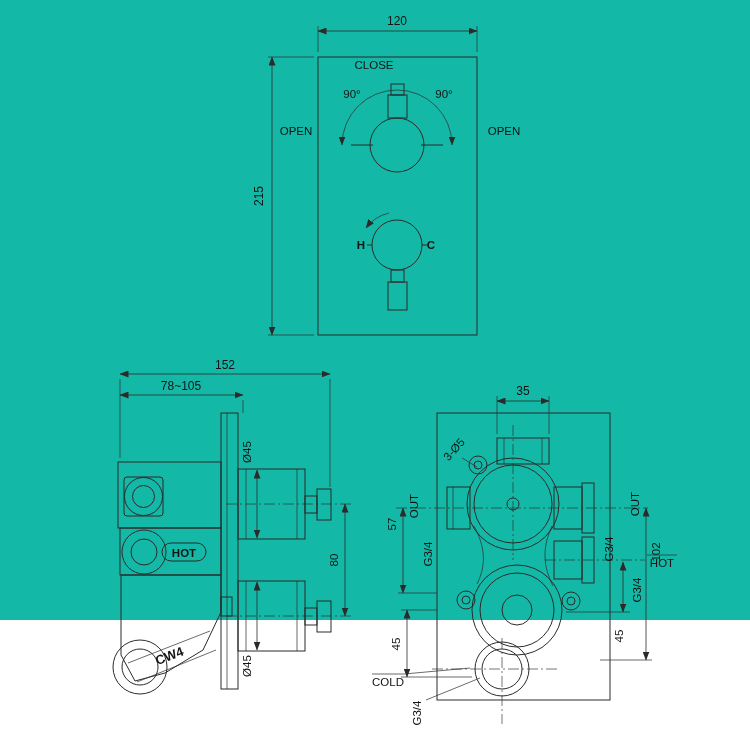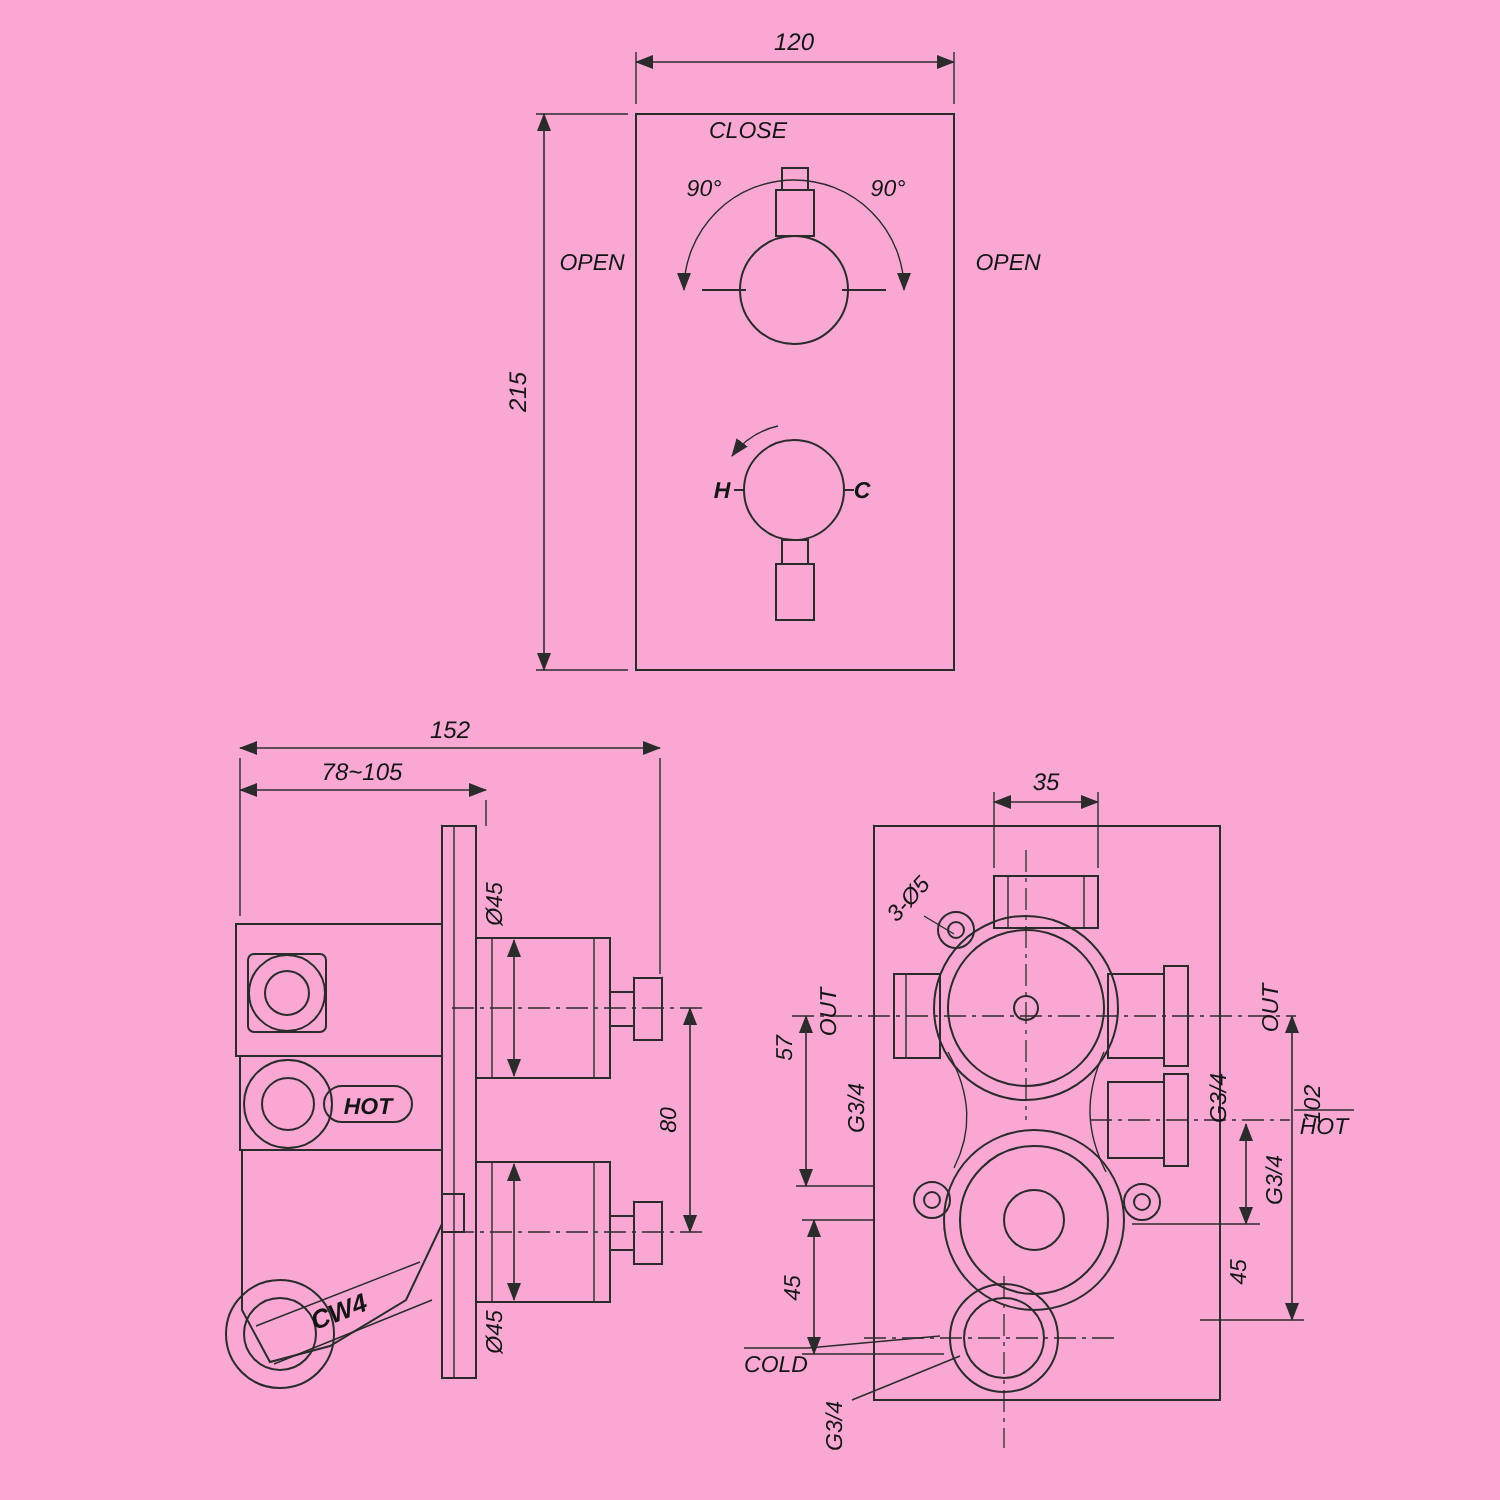--- a/index.html
+++ b/index.html
@@ -3,21 +3,21 @@
 <meta charset="utf-8">
 <style>
   html, body {
     margin: 0;
     padding: 0;
     background: #ffffff;
     width: 750px;
     height: 750px;
     font-family: "Liberation Sans", sans-serif;
   }
-  .stage { width: 750px; height: 750px; background: #f9a8d4; font-style: italic; }
+  .stage { width: 750px; height: 620px; background: #14b8a6; }
   svg { display: block; }
   
   .s  { fill: none; stroke: #2b2b2b; stroke-width: 1; stroke-linejoin: miter; stroke-linecap: butt; }
   .t  { fill: none; stroke: #2b2b2b; stroke-width: 0.7; }
   .d  { fill: none; stroke: #2b2b2b; stroke-width: 0.8; }
   .cl { fill: none; stroke: #2b2b2b; stroke-width: 0.65; stroke-dasharray: 11 3 2 3; }
   text { fill: #141414; font-family: "Liberation Sans", sans-serif; font-size: 11.5px; }
   text.lg { font-size: 12px; }
   text.b  { font-weight: bold; }
   text.xl { font-size: 13px; font-weight: bold; }

